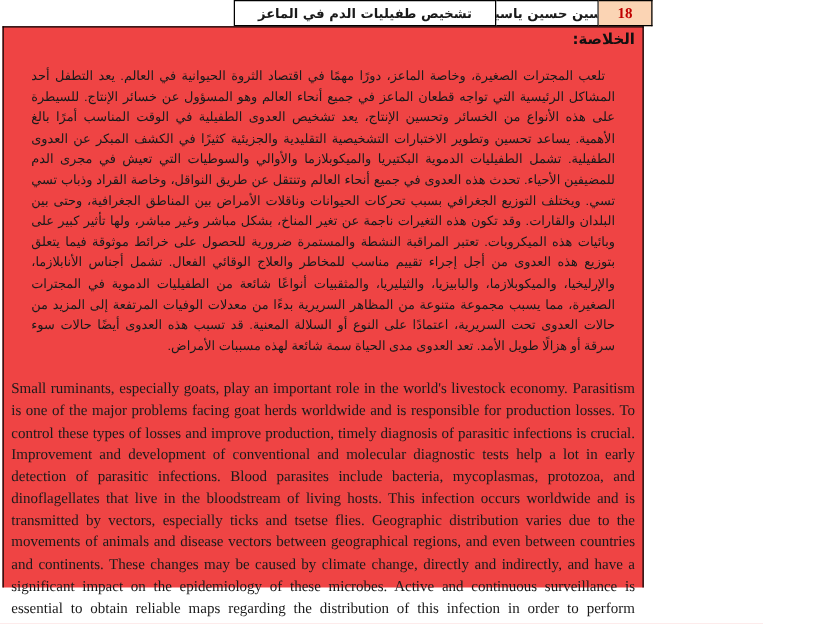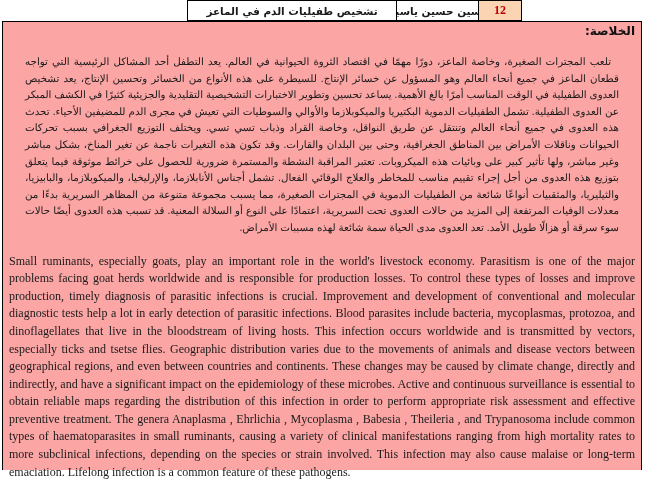--- a/index.html
+++ b/index.html
@@ -31,26 +31,26 @@
   }
   .hcell + .hcell { border-left:none; }
   .hcell-title      { width:210px; }
   .hcell-student    { width:82px; }
   .hcell-supervisor { width:130px; }
   .hcell-number     { width:43px; font-size:12px; font-family:"Liberation Serif", serif; }
 
   
   .content-box {
     position:absolute; top:21px; left:2px;
-    width:640px; height:449px;
+    width:513px; height:449px;
     box-sizing:border-box;
     border:1px solid #000000;
     border-bottom:none;
     padding:2px 6px 0 6px;
-    background:#fca5a5;
+    background:#ef4444;
   }
 
   .arabic-heading {
     direction:rtl; text-align:right;
     font-family:"DejaVu Sans", sans-serif;
     font-weight:bold;
     font-size:12px;
     color:#111111;
     margin:0 0 2px 0;
   }
@@ -86,21 +86,21 @@
 <div class="page">
 
   <div class="header-row">
     <div class="hcell hcell-title">
       <span>تشخيص طفيليات الدم في الماعز</span>
     </div>
     <div class="hcell hcell-student">
       <span>ياسين حسين ياسين</span>
     </div>
     <div class="hcell hcell-number" style="background: rgb(251, 212, 180); color: rgb(192, 0, 0);">
-      <span>12</span>
+      <span>18</span>
     </div>
   </div>
 
   <div class="content-box">
 
     <div class="arabic-heading">الخلاصة:</div>
 
     <p class="arabic-body">تلعب المجترات الصغيرة، وخاصة الماعز، دورًا مهمًا في اقتصاد الثروة الحيوانية في العالم. يعد التطفل أحد المشاكل الرئيسية التي تواجه قطعان الماعز في جميع أنحاء العالم وهو المسؤول عن خسائر الإنتاج. للسيطرة على هذه الأنواع من الخسائر وتحسين الإنتاج، يعد تشخيص العدوى الطفيلية في الوقت المناسب أمرًا بالغ الأهمية. يساعد تحسين وتطوير الاختبارات التشخيصية التقليدية والجزيئية كثيرًا في الكشف المبكر عن العدوى الطفيلية. تشمل الطفيليات الدموية البكتيريا والميكوبلازما والأوالي والسوطيات التي تعيش في مجرى الدم للمضيفين الأحياء. تحدث هذه العدوى في جميع أنحاء العالم وتنتقل عن طريق النواقل، وخاصة القراد وذباب تسي تسي. ويختلف التوزيع الجغرافي بسبب تحركات الحيوانات وناقلات الأمراض بين المناطق الجغرافية، وحتى بين البلدان والقارات. وقد تكون هذه التغيرات ناجمة عن تغير المناخ، بشكل مباشر وغير مباشر، ولها تأثير كبير على وبائيات هذه الميكروبات. تعتبر المراقبة النشطة والمستمرة ضرورية للحصول على خرائط موثوقة فيما يتعلق بتوزيع هذه العدوى من أجل إجراء تقييم مناسب للمخاطر والعلاج الوقائي الفعال. تشمل أجناس الأنابلازما، والإرليخيا، والميكوبلازما، والبابيزيا، والثيليريا، والمثقبيات أنواعًا شائعة من الطفيليات الدموية في المجترات الصغيرة، مما يسبب مجموعة متنوعة من المظاهر السريرية بدءًا من معدلات الوفيات المرتفعة إلى المزيد من حالات العدوى تحت السريرية، اعتمادًا على النوع أو السلالة المعنية. قد تسبب هذه العدوى أيضًا حالات سوء سرقة أو هزالًا طويل الأمد. تعد العدوى مدى الحياة سمة شائعة لهذه مسببات الأمراض.</p>
 
 

